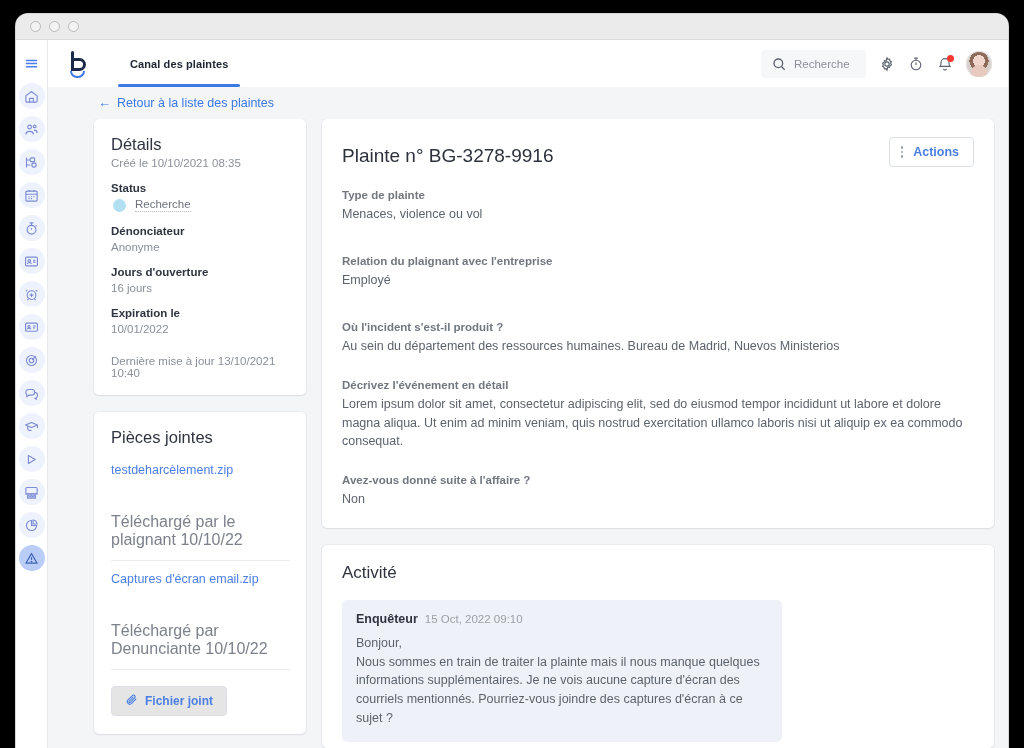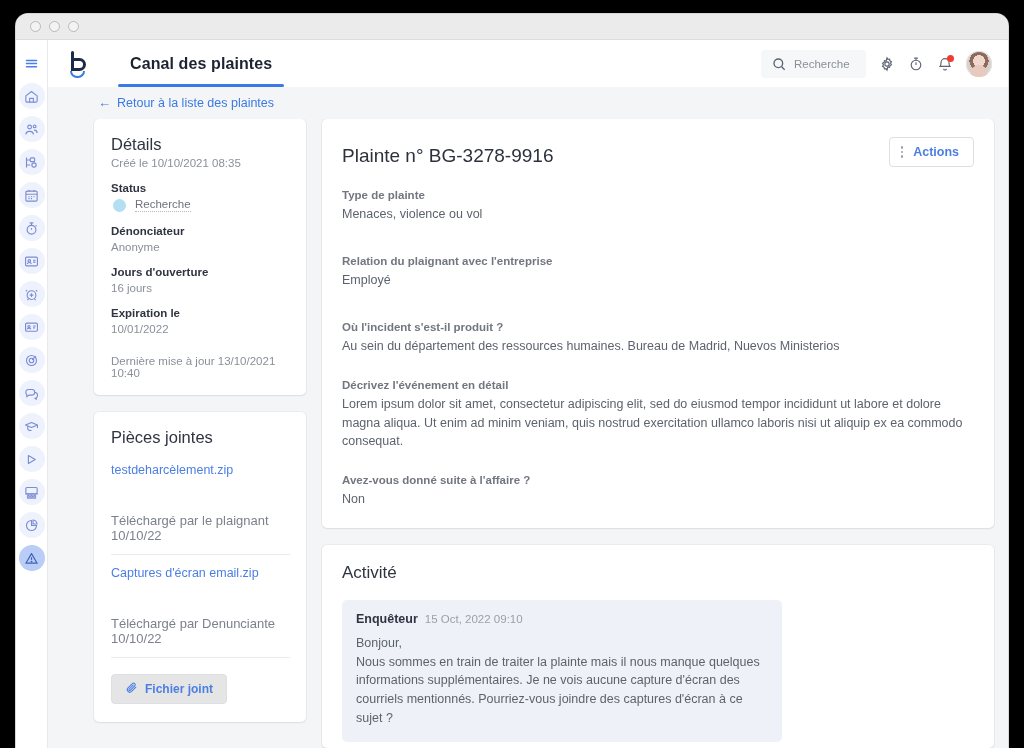--- a/index.html
+++ b/index.html
@@ -116,21 +116,21 @@
     border-radius: 0 0 10px 10px;
   }
   .tab {
     height: 47px;
     display: flex;
     align-items: center;
     padding: 0 22px;
     position: relative;
   }
   .tab-label {
-    font-size: 16px;
+    font-size: 11px;
     font-weight: bold;
     color: #1d2431;
     letter-spacing: .1px;
   }
   .tab-underline {
     position: absolute;
     left: 10px; right: 10px; bottom: 0;
     height: 3px;
     background: #3b7ae4;
     border-radius: 2px;
@@ -264,21 +264,21 @@
     margin-bottom: 16px;
   }
   .file-link {
     font-size: 12.5px;
     color: #4b7fe3;
     display: block;
     margin-bottom: 5px;
     text-decoration: none;
   }
   .file-meta {
-    font-size: 13px;
+    font-size: 16px;
     color: #7c818b;
     margin-top: 36px;
   }
   .file-item { padding-bottom: 11px; border-bottom: 1px solid #ececee; margin-bottom: 11px; }
   .file-item.last { border-bottom: 1px solid #ececee; margin-bottom: 16px; }
   .btn-attach {
     display: inline-flex;
     align-items: center;
     gap: 7px;
     height: 30px;

